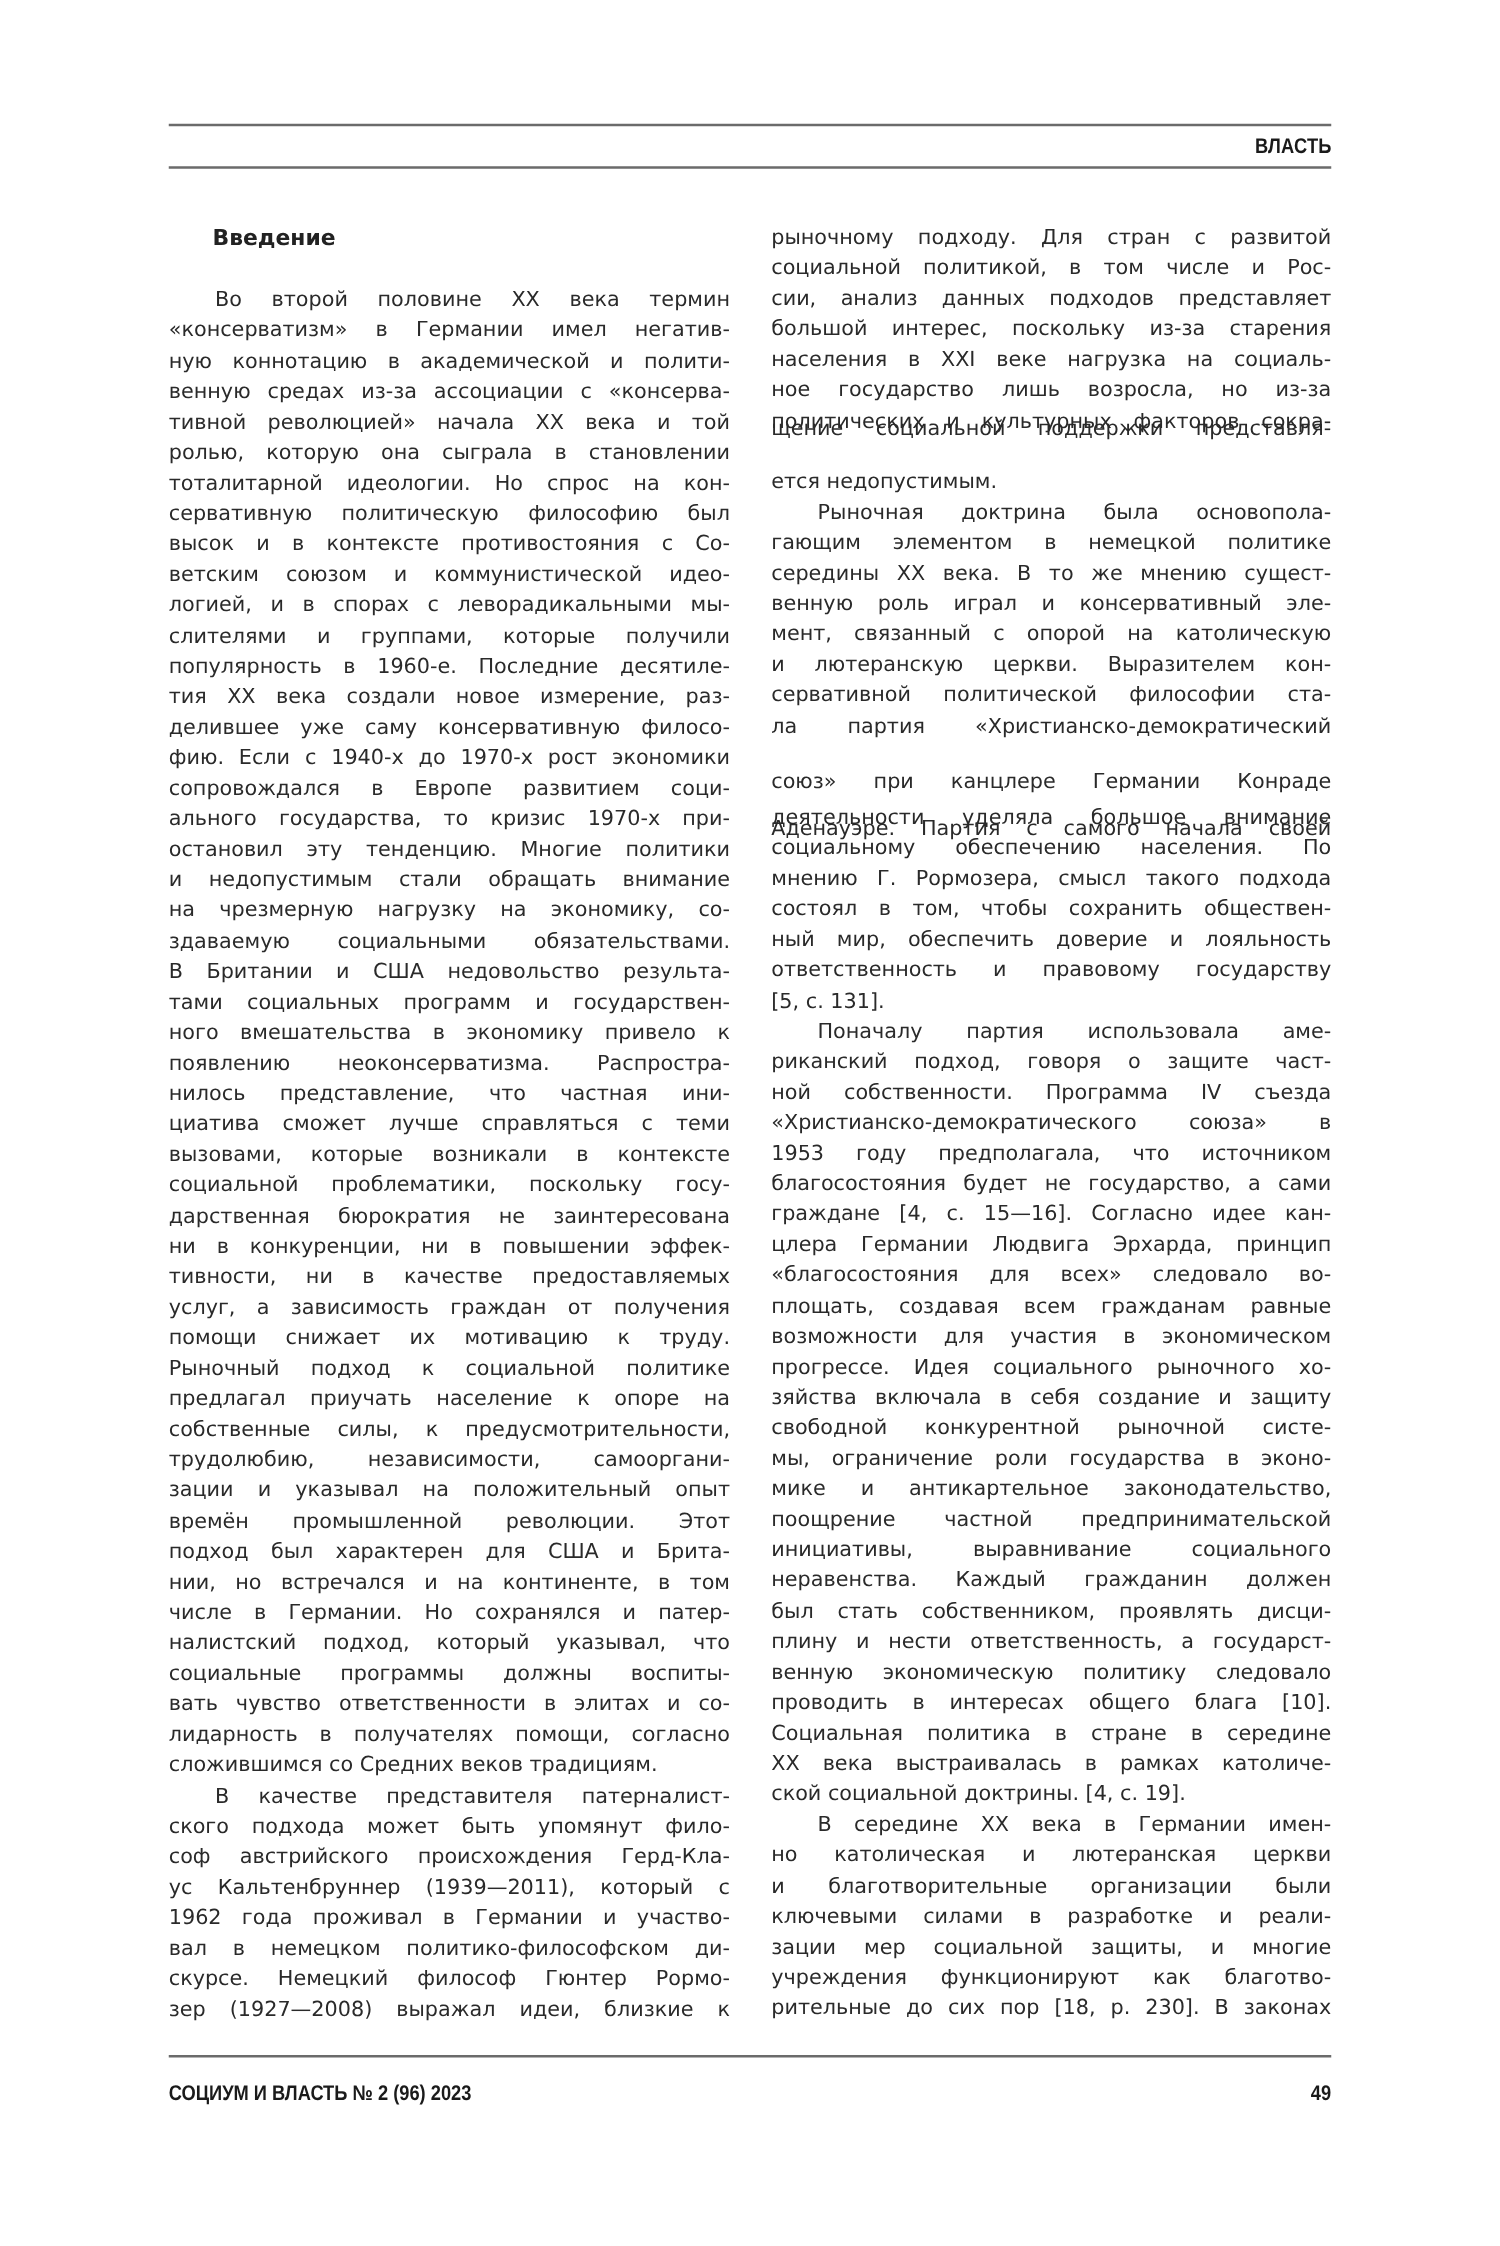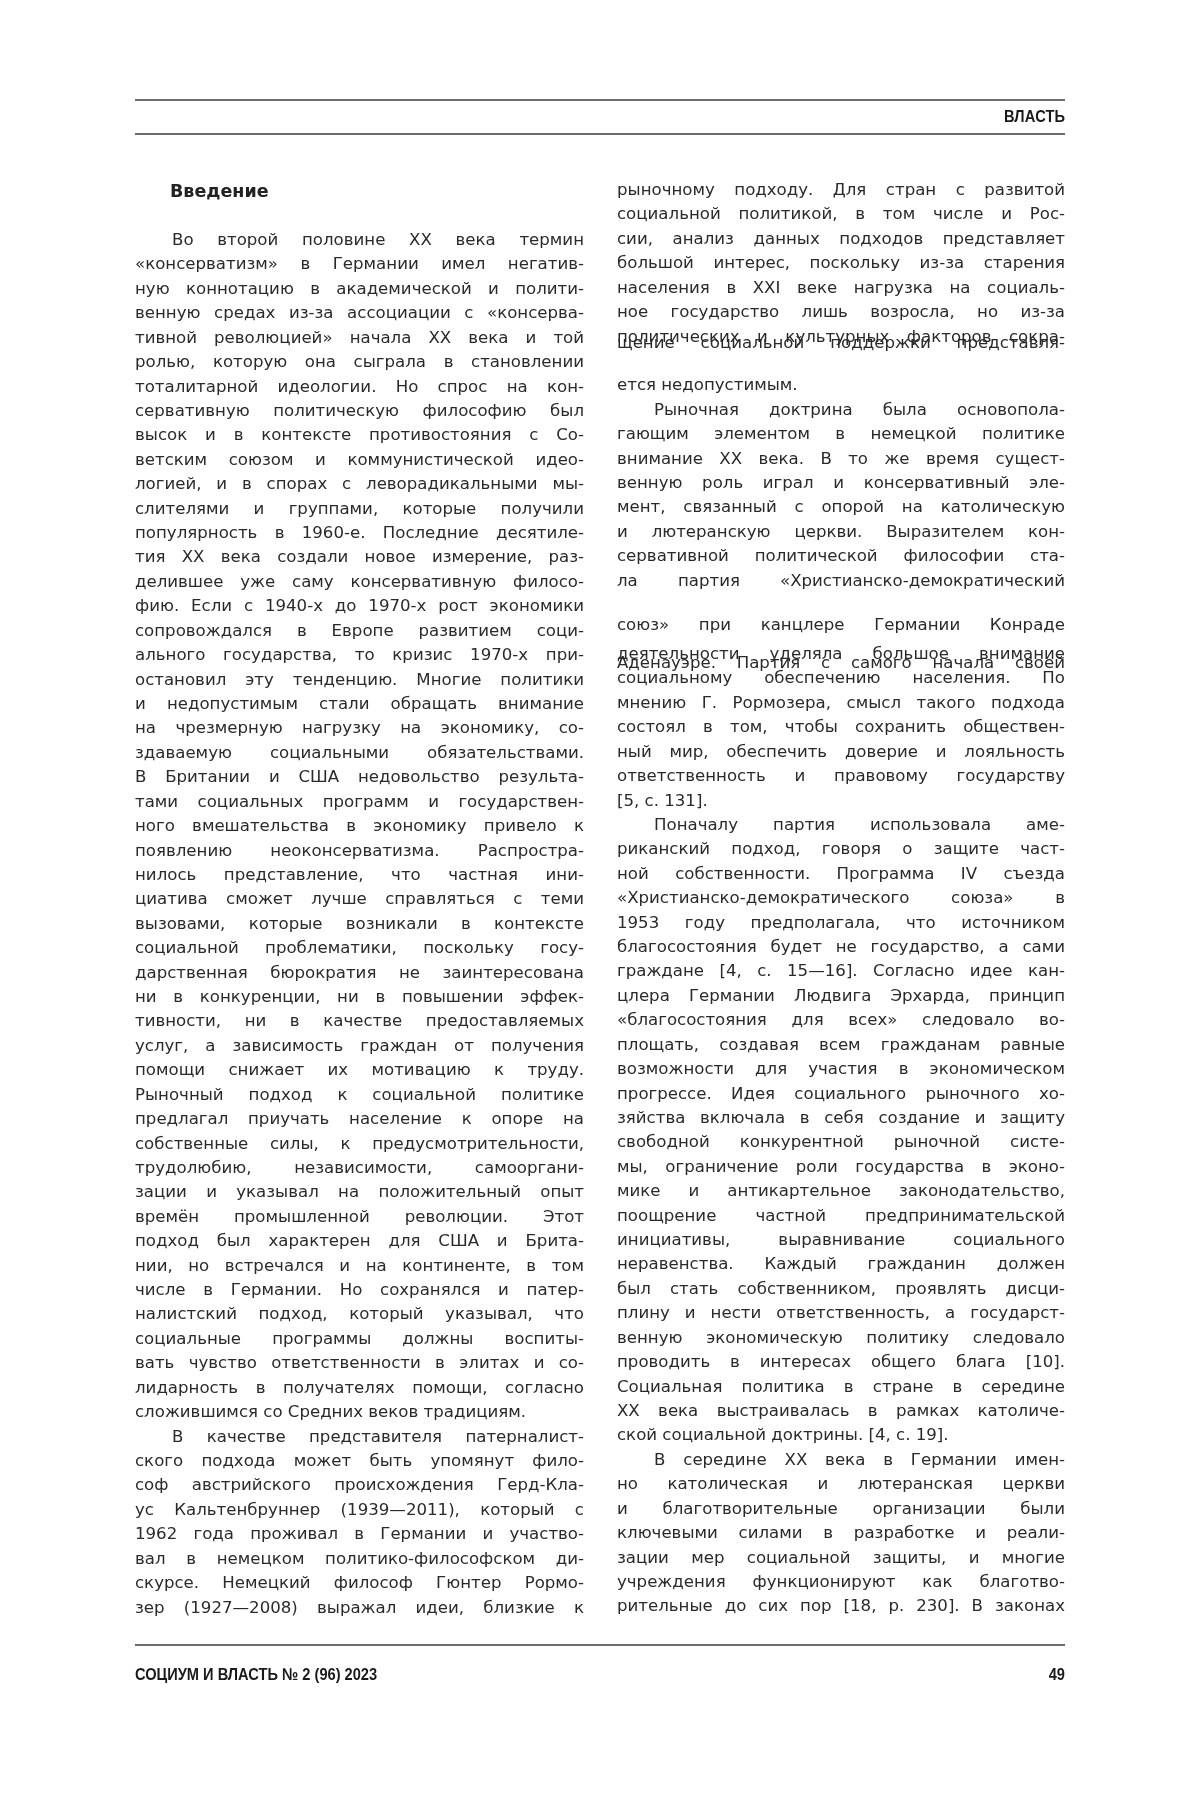--- a/index.html
+++ b/index.html
@@ -109,21 +109,21 @@
       <div class="line" style="top: 202.42px;">социальной политикой, в том числе и Рос-</div>
       <div class="line" style="top: 226.84px;">сии, анализ данных подходов представляет</div>
       <div class="line" style="top: 251.26px;">большой интерес, поскольку из-за старения</div>
       <div class="line" style="top: 275.68px;">населения в XXI веке нагрузка на социаль-</div>
       <div class="line" style="top: 300.1px;">ное государство лишь возросла, но из-за</div>
       <div class="line" style="top: 324.52px;">политических и культурных факторов сокра-</div>
       <div class="line" style="top: 331px;">щение социальной поддержки представля-</div>
       <div class="line last" style="top: 373.36px;">ется недопустимым.</div>
       <div class="line indent" style="top: 397.78px;">Рыночная доктрина была основопола-</div>
       <div class="line" style="top: 422.2px;">гающим элементом в немецкой политике</div>
-      <div class="line" style="top: 446.62px;">внимание XX века. В то же время сущест-</div>
+      <div class="line" style="top: 446.62px;">середины XX века. В то же мнению сущест-</div>
       <div class="line" style="top: 471.04px;">венную роль играл и консервативный эле-</div>
       <div class="line" style="top: 495.46px;">мент, связанный с опорой на католическую</div>
       <div class="line" style="top: 519.88px;">и лютеранскую церкви. Выразителем кон-</div>
       <div class="line" style="top: 544.3px;">сервативной политической философии ста-</div>
       <div class="line" style="top: 568.72px;">ла партия «Христианско-демократический</div>
       <div class="line" style="top: 613px;">союз» при канцлере Германии Конраде</div>
       <div class="line" style="top: 635px; margin-top: 16px;">Аденауэре. Партия с самого начала своей</div>
       <div class="line" style="top: 641.98px;">деятельности уделяла большое внимание</div>
       <div class="line" style="top: 666.4px;">социальному обеспечению населения. По</div>
       <div class="line" style="top: 690.82px;">мнению Г. Рормозера, смысл такого подхода</div>

